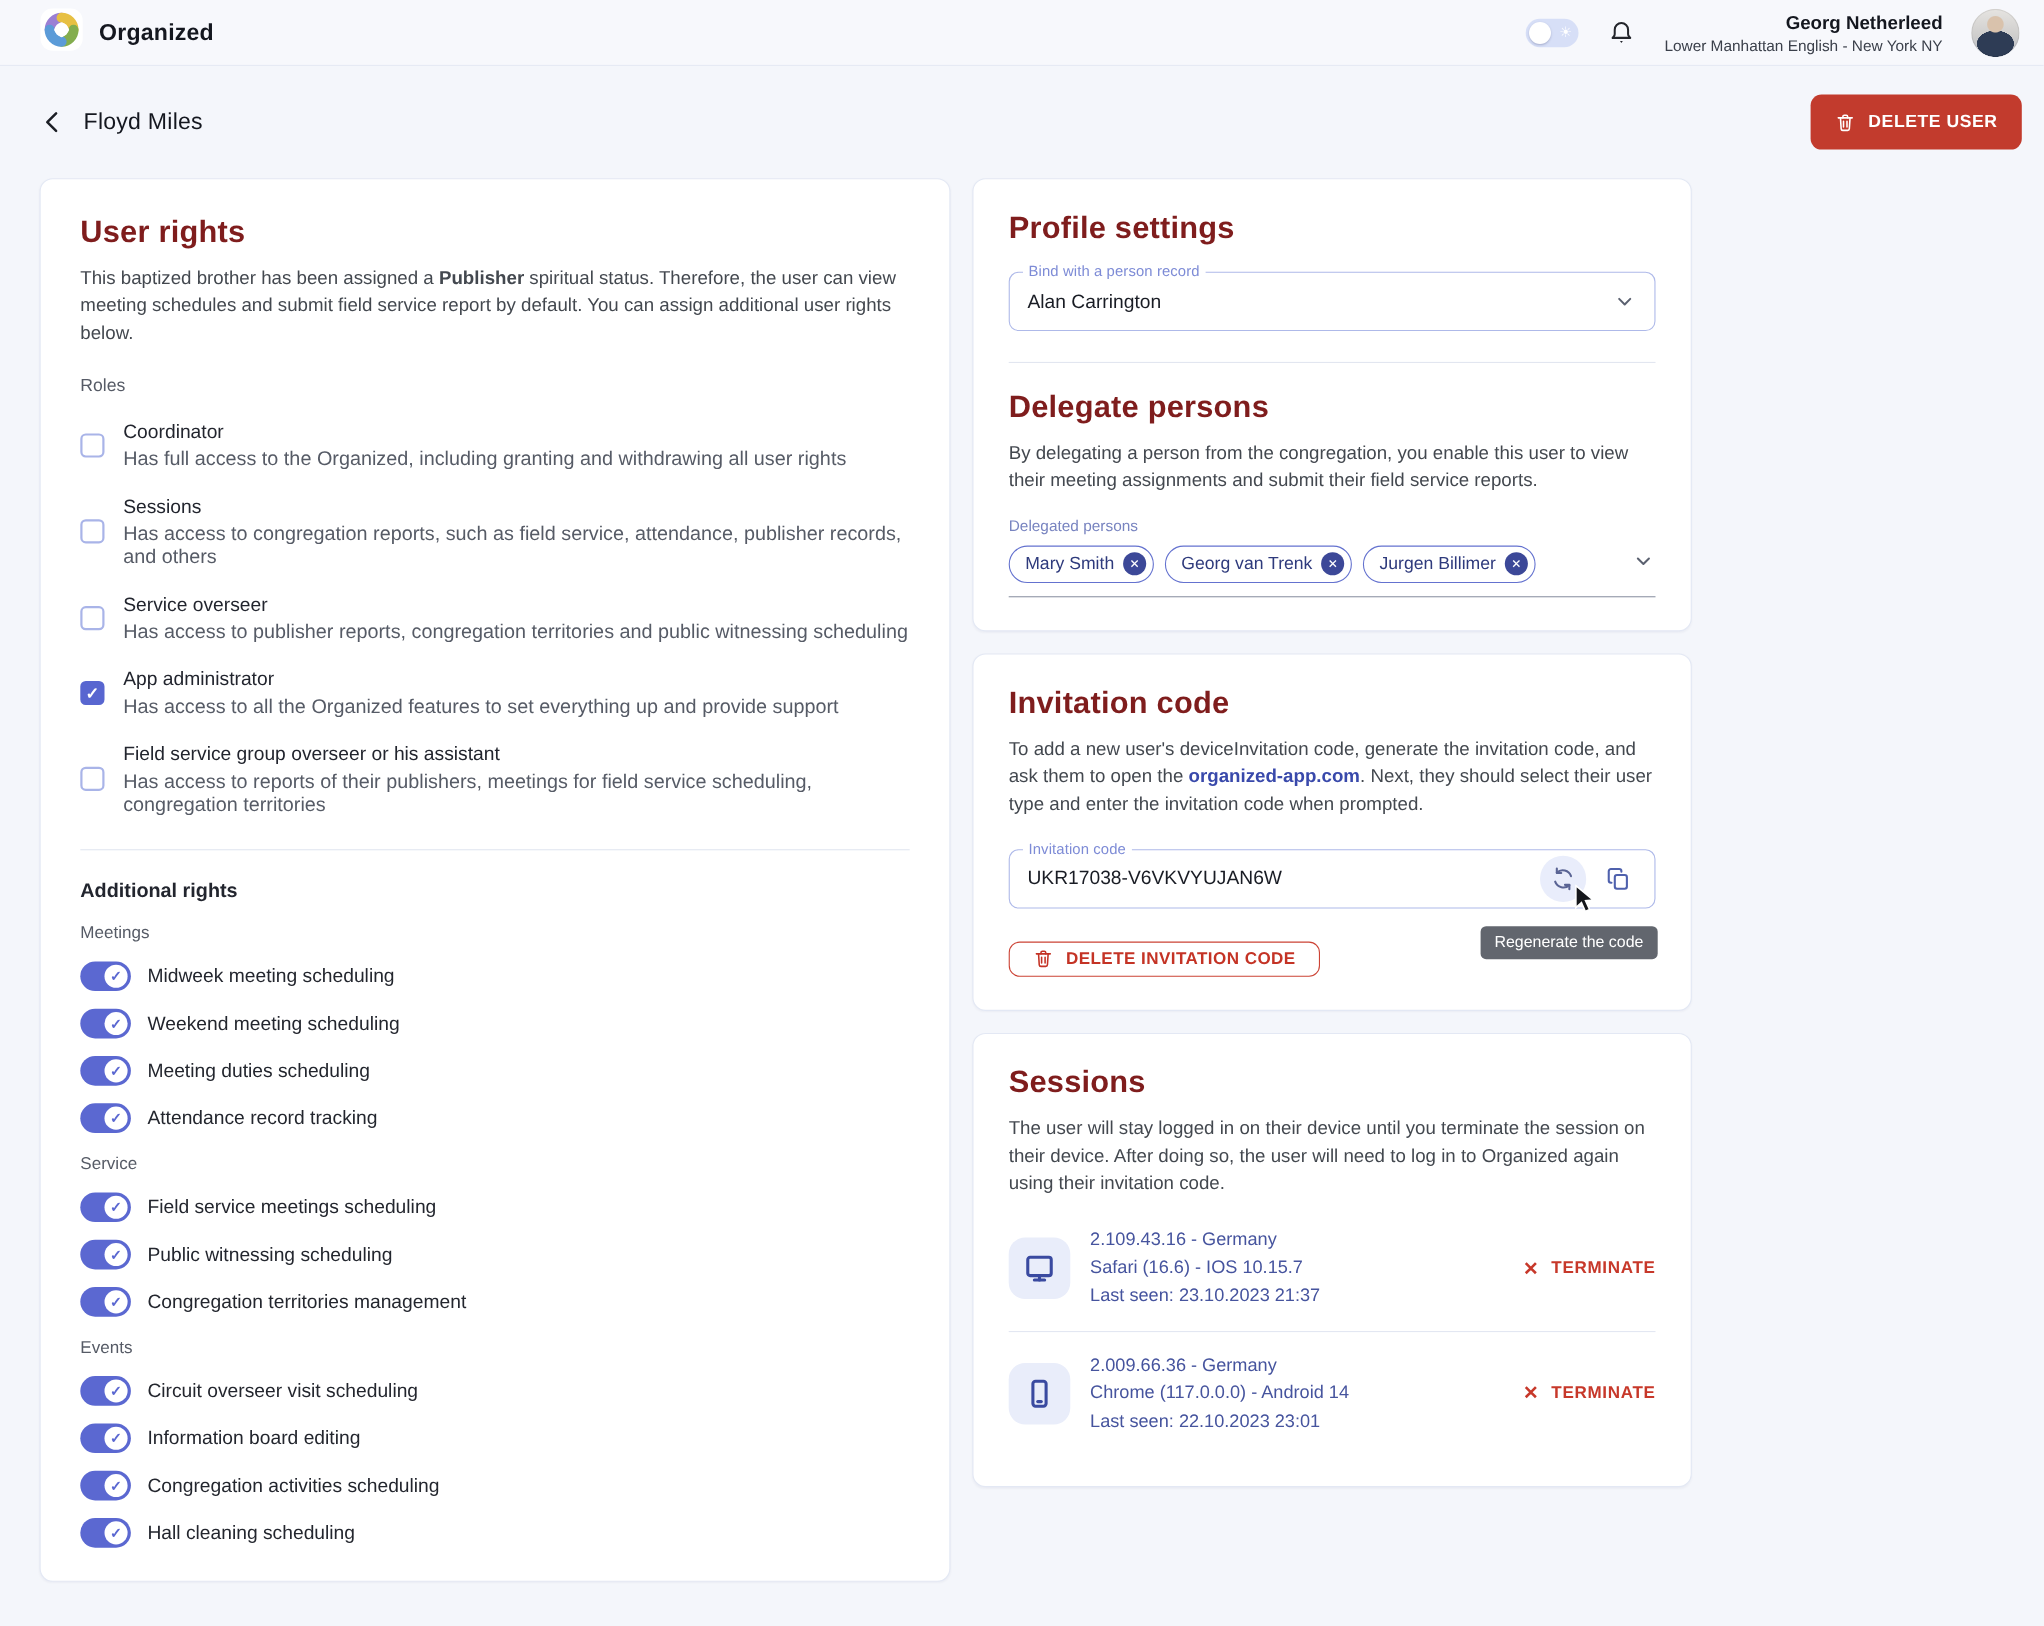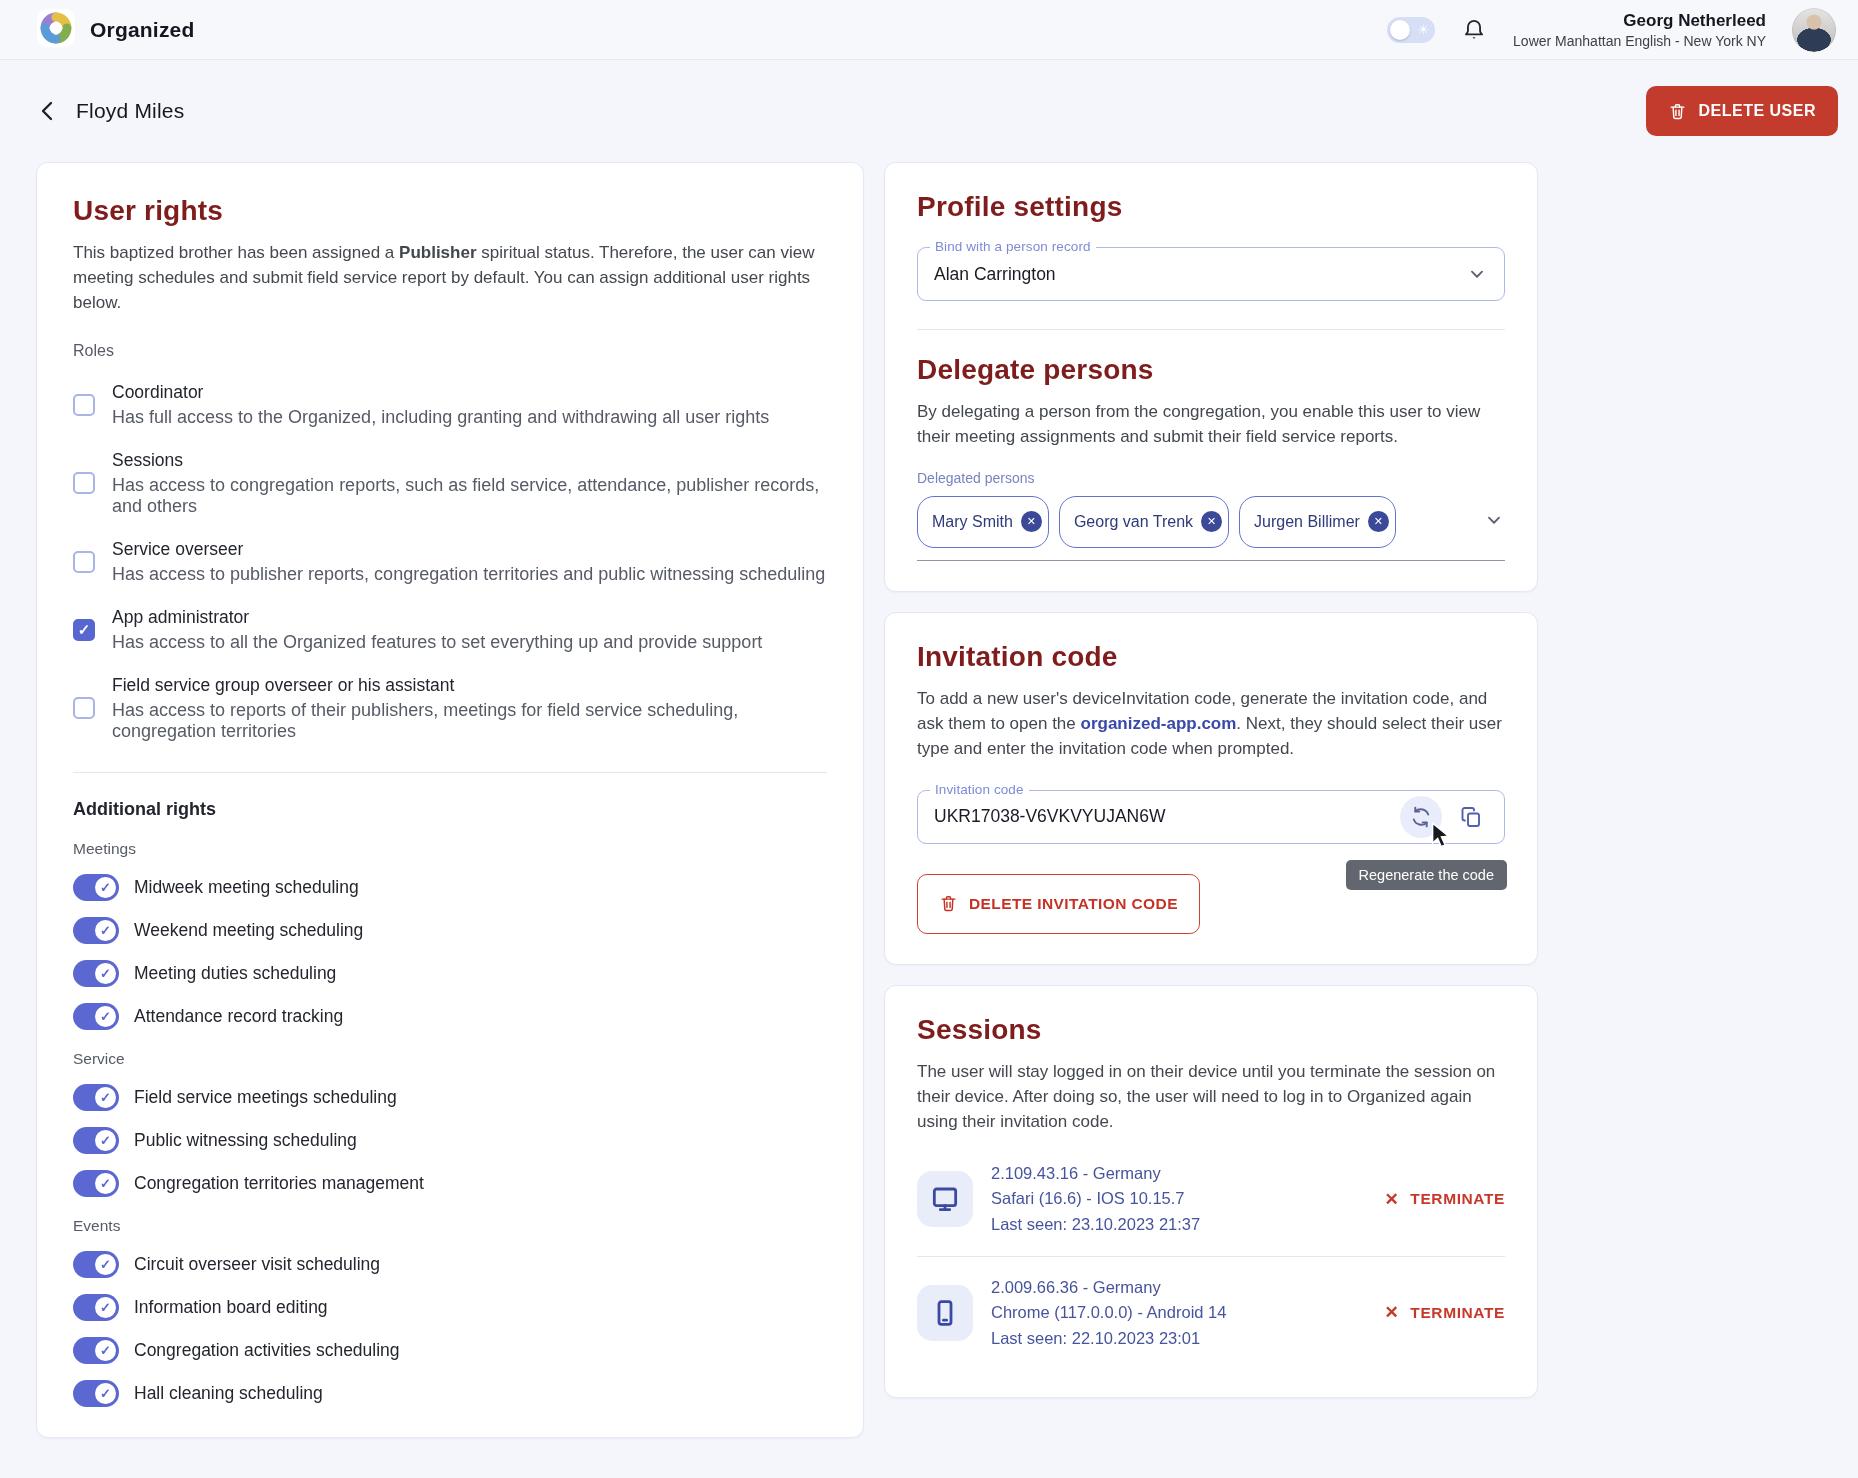--- a/index.html
+++ b/index.html
@@ -108,21 +108,21 @@
     font-size:13.5px; color:#7d8bd6; letter-spacing:.1px;
   }
   .field-value { font-size:17.5px; color:#191c24; }
   .field .trail { margin-left:auto; display:flex; align-items:center; gap:12px; }
 
   
   .micro-label { font-size:14px; color:#7884c0; margin-top:20px; }
   .chips-line { display:flex; align-items:center; margin-top:10px; padding-bottom:12px; border-bottom:1px solid #8f96a6; }
   .chips { display:flex; align-items:center; gap:10px; }
   .chip {
-    display:flex; align-items:center; gap:8px; height:52px; padding:0 6px 0 14px;
+    display:flex; align-items:center; gap:8px; height:34px; padding:0 6px 0 14px;
     border:1px solid #6472cf; border-radius:17px; background:#fff;
   }
   .chip-text { font-size:16px; color:#2e3a7c; }
   .chip-x {
     width:21px; height:21px; border-radius:50%; background:#3c4898; color:#fff;
     font-size:11px; display:flex; align-items:center; justify-content:center; cursor:pointer;
   }
   .chips-caret { margin-left:auto; }
 
   
@@ -135,21 +135,21 @@
   .copy-btn { width:34px; height:34px; display:flex; align-items:center; justify-content:center; cursor:pointer; }
   .cursor-arrow { position:absolute; right:52px; top:32px; z-index:6; pointer-events:none; }
   .tooltip {
     position:absolute; top:calc(100% + 16px); right:-2px; z-index:5;
     background:rgba(92,96,104,.96); color:#fff; font-size:14.5px;
     padding:7px 13px; border-radius:5px; white-space:nowrap;
   }
   .btn-danger-outline {
     margin-top:30px; display:inline-flex; align-items:center; gap:11px;
     background:#fff; border:1px solid #cc4335; color:#c43325;
-    border-radius:10px; height:60px; padding:0 21px; font-family:inherit;
+    border-radius:10px; height:32px; padding:0 21px; font-family:inherit;
     font-size:15.5px; font-weight:700; letter-spacing:.4px; cursor:pointer;
   }
 
   
   .session-row { display:flex; align-items:center; gap:18px; padding:16px 0; }
   .session-tile {
     flex:0 0 auto; width:56px; height:56px; border-radius:15px; background:#e9edfa;
     display:flex; align-items:center; justify-content:center;
   }
   .session-info { font-size:16.5px; color:#46549e; line-height:1.55; }

